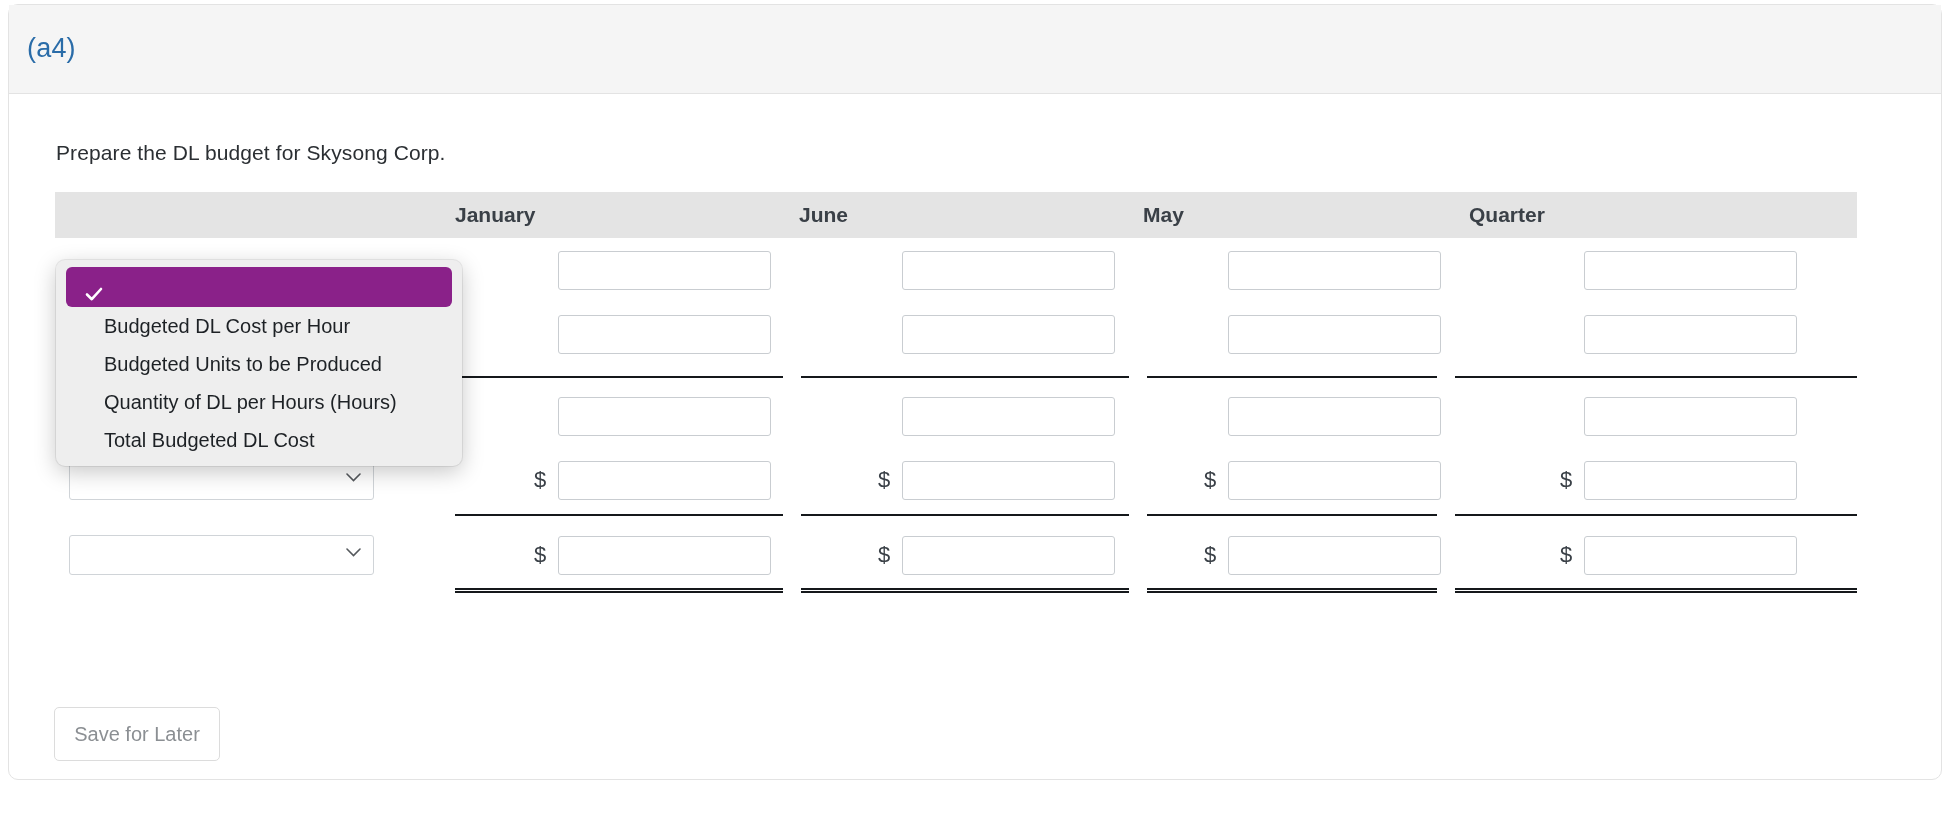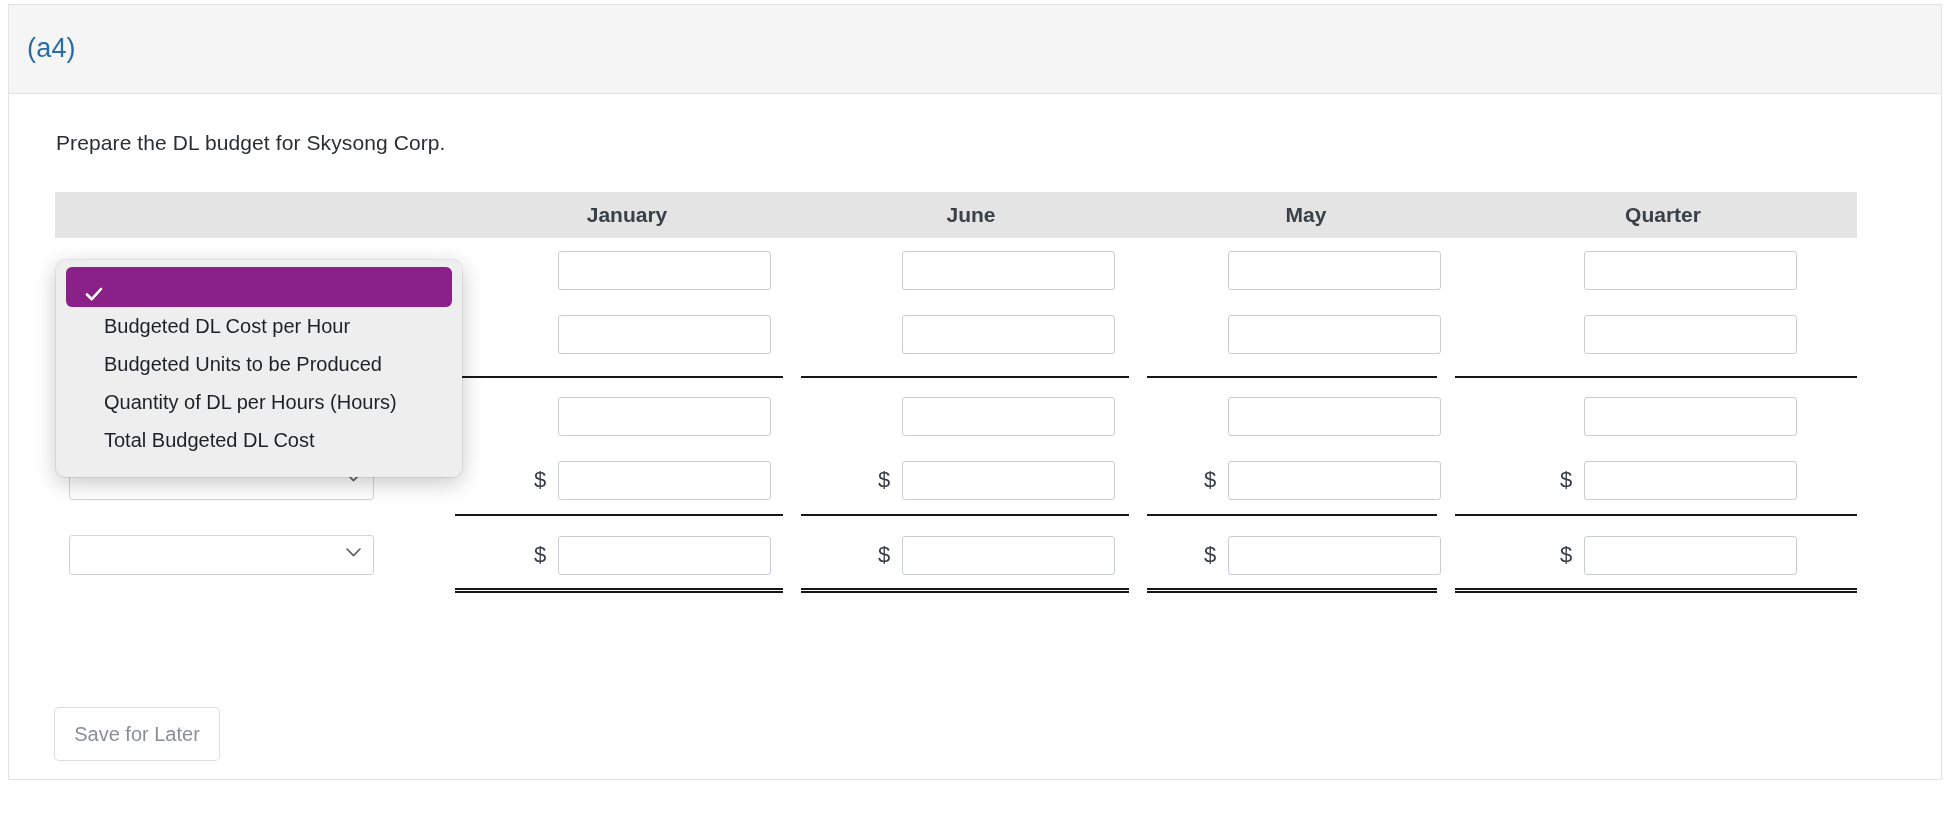--- a/index.html
+++ b/index.html
@@ -10,21 +10,21 @@
     font-family: "Liberation Sans", sans-serif;
     -webkit-font-smoothing: antialiased;
   }
 
   .panel {
     position: absolute;
     left: 8px; top: 4px;
     width: 1934px; height: 776px;
     background: #ffffff;
     border: 1px solid #e3e3e3;
-    border-radius: 0;
+    border-radius: 10px;
     overflow: visible;
   }
 
   
   .panel-header {
     position: absolute;
     left: 0; top: 0;
     width: 1932px; height: 89px;
     background: #f5f5f5;
     border-bottom: 1px solid #e3e3e3;
@@ -33,21 +33,21 @@
     position: absolute;
     left: 18px; top: 28px;
     font-size: 27px;
     color: #2a6ca8;
     letter-spacing: 0.2px;
   }
 
   
   .prompt {
     position: absolute;
-    left: 47px; top: 126px;
+    left: 47px; top: 136px;
     font-size: 21px;
     color: #2b2f33;
     letter-spacing: 0.1px;
   }
 
   
   .table-wrap {
     position: absolute;
     left: 46px; top: 187px;
     width: 1802px;
@@ -57,21 +57,20 @@
     position: relative;
     height: 46px;
     background: #e4e4e4;
     width: 1802px;
   }
   .th {
     position: absolute;
     top: 0;
     height: 46px;
     line-height: 46px;
-    text-align: center;
     font-size: 21px;
     font-weight: bold;
     color: #3a4047;
   }
   .th-label  { left: 0;    width: 400px; }
   .th-m1     { left: 400px; width: 344px; }
   .th-m2     { left: 744px; width: 344px; }
   .th-m3     { left: 1088px; width: 326px; }
   .th-q      { left: 1414px; width: 388px; }
 
@@ -165,21 +164,21 @@
   .seg-q  { left: 1400px; width: 402px; }
 
   
   .dropdown {
     position: absolute;
     left: 47px; top: 255px;
     width: 406px;
     background: #eeeeee;
     border-radius: 9px;
     box-shadow: 0 6px 22px rgba(0,0,0,0.22), 0 0 0 1px rgba(0,0,0,0.07);
-    padding: 7px 0 18px 0;
+    padding: 7px 0 7px 0;
     z-index: 50;
   }
   .dd-item {
     position: relative;
     height: 38px;
     line-height: 38px;
     font-size: 20px;
     color: #1d2125;
     padding-left: 48px;
     white-space: nowrap;

